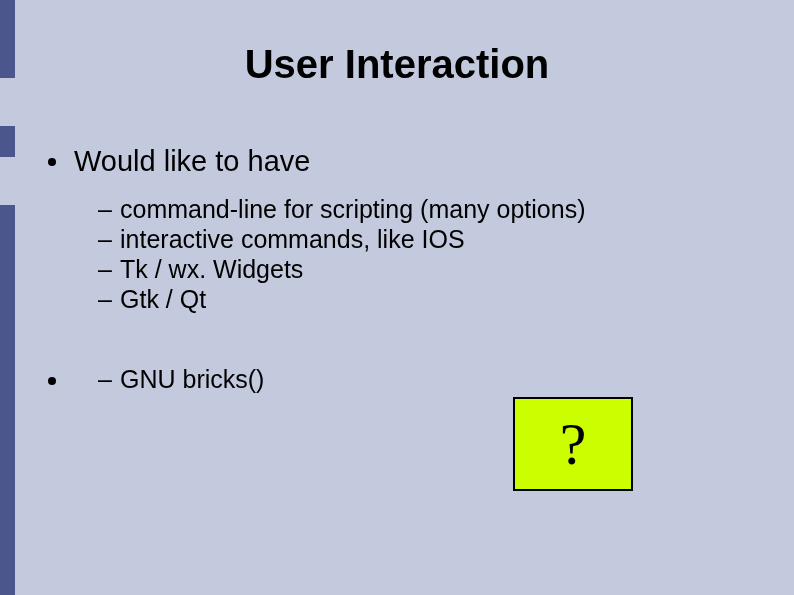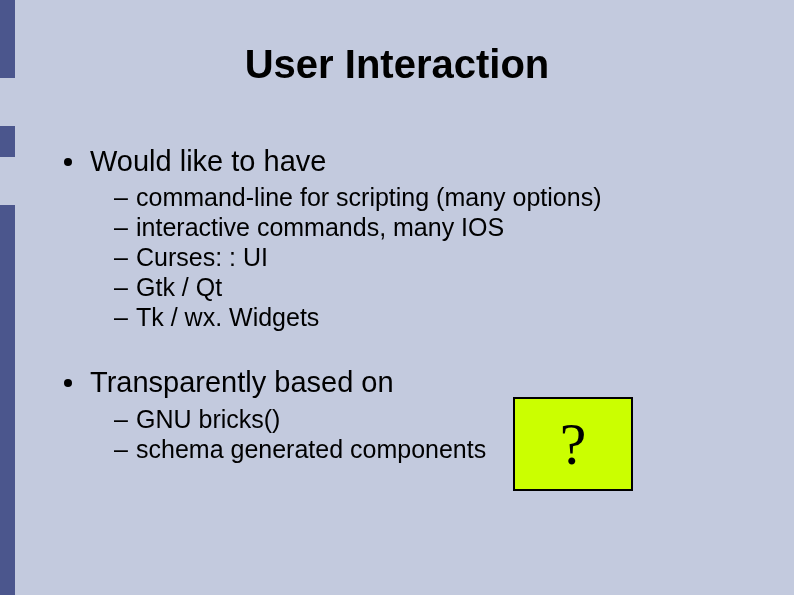--- a/index.html
+++ b/index.html
@@ -41,21 +41,21 @@
     top: 42px;
     left: 0;
     width: 794px;
     text-align: center;
     font-size: 40px;
     font-weight: bold;
   }
 
   .body {
     position: absolute;
-    left: 56px;
+    left: 40px;
     top: 145px;
     width: 700px;
   }
 
   ul.lvl1, ul.lvl2 {
     list-style: none;
     margin: 0;
     padding: 0;
   }
   ul.lvl1 > li {
@@ -69,21 +69,21 @@
     content: "";
     position: absolute;
     left: 8px;
     top: 13px;
     width: 8px;
     height: 8px;
     background: #000;
     border-radius: 50%;
   }
   ul.lvl2 {
-    margin-top: 4px;
+    margin-top: 16px;
   }
   ul.lvl2 > li {
     position: relative;
     padding-left: 46px;
     font-size: 25px;
     line-height: 1.2;
   }
   ul.lvl2 > li::before {
     content: "–";
     position: absolute;
@@ -124,34 +124,31 @@
   </div>
 
   <div class="title">User Interaction</div>
 
   <div class="body">
     <ul class="lvl1">
       <li>
         <span>Would like to have</span>
         <ul class="lvl2">
           <li>command-line for scripting (many options)</li>
-          <li>interactive commands, many IOS</li>
-          <li>Curses: : UI</li>
+          <li>interactive commands, like IOS</li>
+          <li>Tk / wx. Widgets</li>
           <li>Gtk / Qt</li>
-          <li>Tk / wx. Widgets</li>
         </ul>
       </li>
     </ul>
     <div class="gap"></div>
     <ul class="lvl1">
       <li>
-        <span>Transparently based on</span>
         <ul class="lvl2">
           <li>GNU bricks()</li>
-          <li>schema generated components</li>
         </ul>
       </li>
     </ul>
   </div>
 
   <div class="questionbox">
     <span>?</span>
   </div>
 
 </div>

